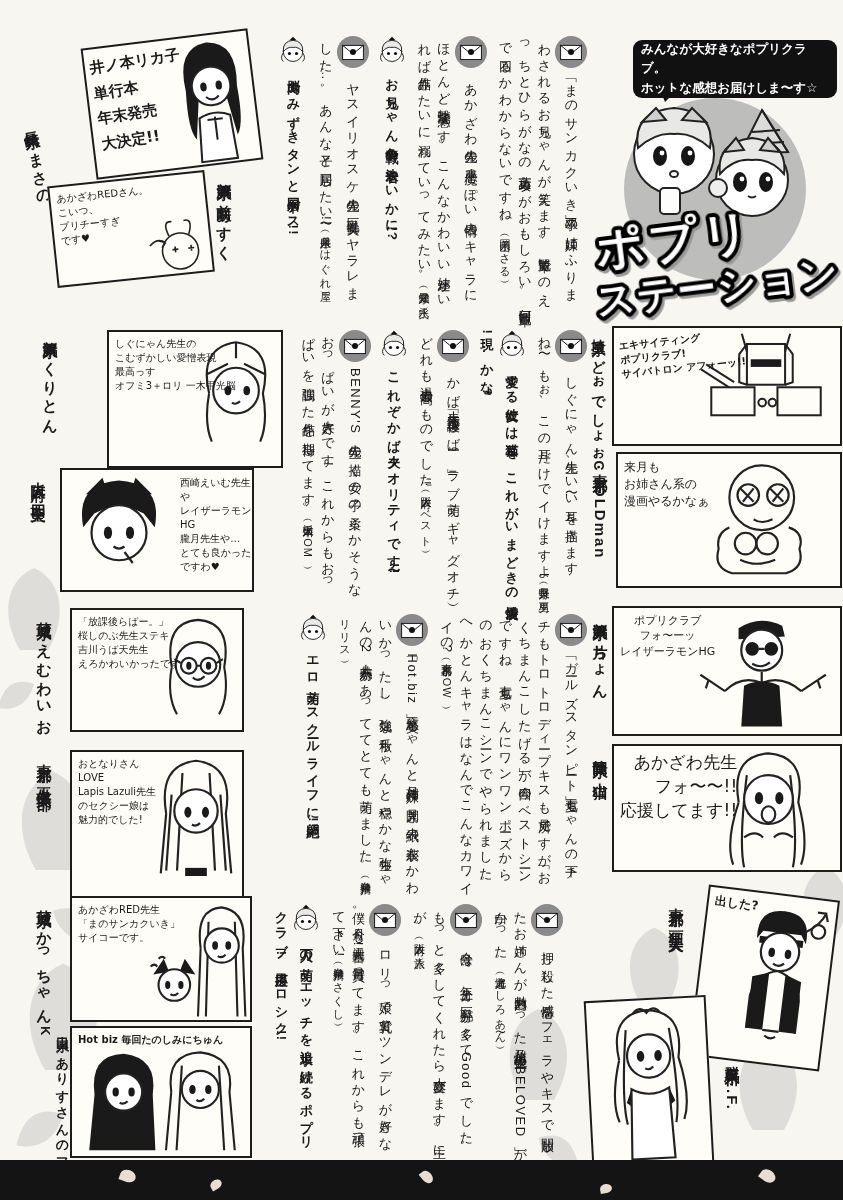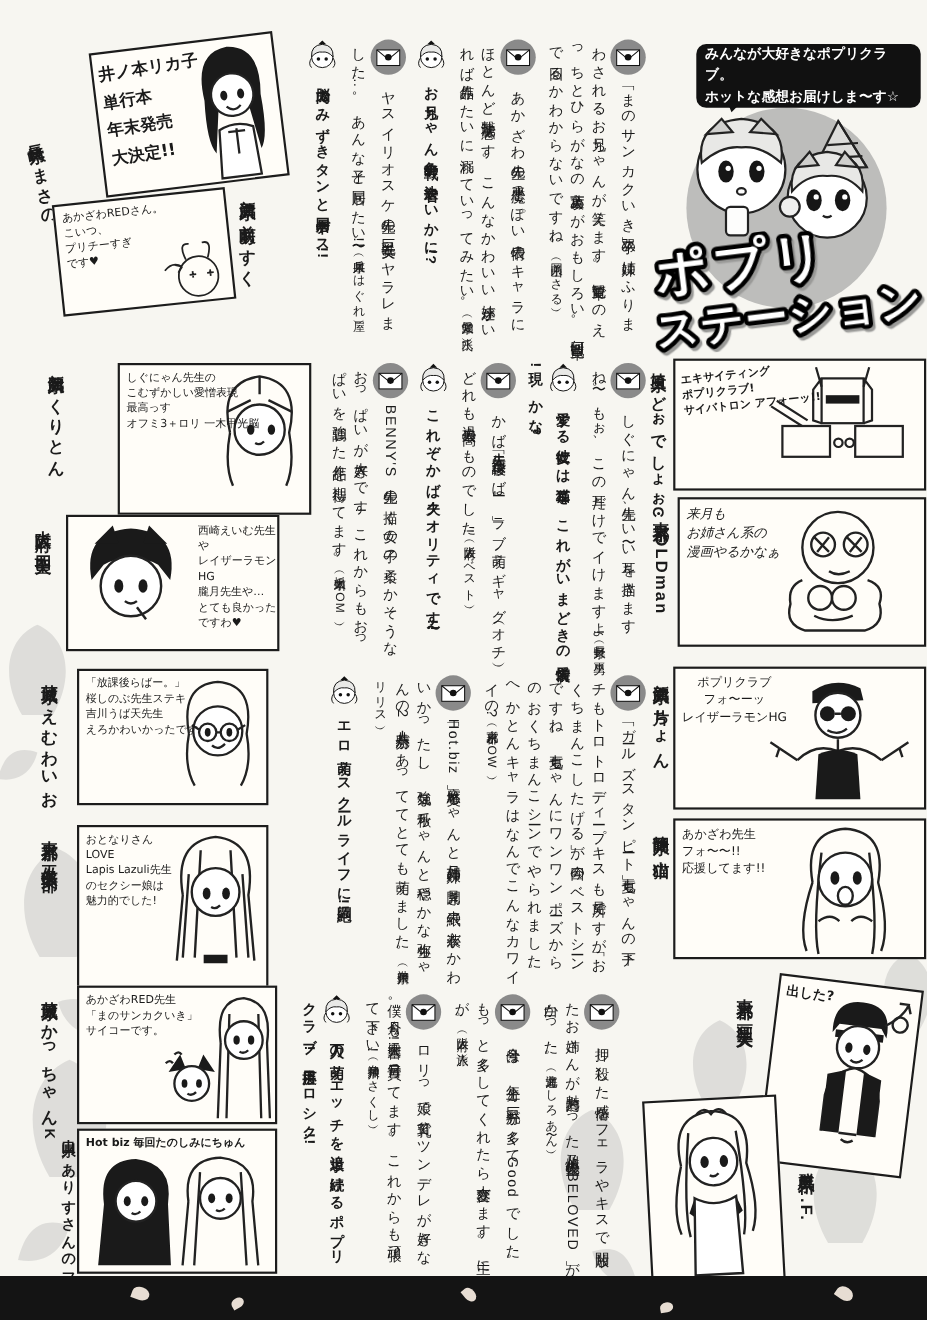--- a/index.html
+++ b/index.html
@@ -346,21 +346,21 @@
         <path d="M36 2 L40 16 M74 2 L70 16 M40 10 L34 18 L34 40 L40 42 M70 10 L76 18 L76 40 L70 42"></path>
         <rect x="12" y="44" width="34" height="22"></rect>
         <rect x="64" y="44" width="34" height="22"></rect>
         <path d="M4 30 L26 44 M8 26 L30 40" stroke-width="3"></path>
         <circle cx="52" cy="56" r="3"></circle>
         <circle cx="60" cy="56" r="3"></circle>
       </svg>
   </div>
   <div class="vlabel" style="left:590px;top:462px;height:122px;">東京都／OLDman</div>
   <div class="card" style="left:616px;top:452px;width:226px;height:136px;">
-    <div class="caption" style="font-size:12px;font-style:italic;">来月も
+    <div class="caption" style="font-size:12px;">来月も
 お姉さん系の
 漫画やるかなぁ</div>
     <svg class="doodle" style="right:10px;top:6px" width="150" height="124" viewBox="0 0 110 92">
         <circle cx="60" cy="28" r="24" stroke-width="3"></circle>
         <circle cx="50" cy="26" r="8"></circle>
         <circle cx="72" cy="26" r="8"></circle>
         <path d="M44 21 l10 10 M46 31 l8 -10 M66 21 l10 10 M68 31 l8 -10"></path>
         <path d="M54 44 q6 4 14 0" stroke-width="2.4"></path>
         <path d="M36 50 Q26 54 28 66 Q24 80 38 84 L78 84 Q92 80 88 66 Q92 54 80 50" stroke-width="3"></path>
         <circle cx="48" cy="62" r="8"></circle>
@@ -413,21 +413,21 @@
         <circle class="fb" cx="50" cy="27" r="5"></circle>
         <circle class="fb" cx="64" cy="27" r="5"></circle>
         <path d="M55 27 L59 27 M50 38 Q57 42 63 37"></path>
         <path d="M57 44 L57 52 M30 58 Q42 46 57 52 Q72 46 86 58 M30 58 L18 50 M86 58 L98 50" stroke-width="2.4"></path>
         <path class="fb" d="M44 54 Q57 48 70 54 L72 84 L42 84 Z"></path>
         <path d="M18 50 l-6 -4 m6 4 l-2 6 M98 50 l6 -4 m-6 4 l2 6"></path>
       </svg>
   </div>
   <div class="vlabel" style="left:590px;top:748px;height:110px;">静岡県／山猫</div>
   <div class="card" style="left:612px;top:744px;width:230px;height:128px;">
-    <div class="caption" style="font-size:11px;">あかざわ先生
+    <div class="caption" style="font-size:17px;text-align:right;">あかざわ先生
 フォ〜〜!!
 応援してます!!</div>
     <svg class="doodle" style="right:6px;top:2px" width="150" height="122" viewBox="0 0 110 90">
         <path d="M40 40 Q34 6 62 4 Q90 6 84 40 Q92 70 86 86 M40 40 Q30 70 36 86 M46 20 Q40 70 44 88 M78 20 Q84 70 80 88"></path>
         <circle class="fw" cx="62" cy="38" r="18" stroke="#222"></circle>
         <ellipse class="fb" cx="55" cy="37" rx="3" ry="4.5"></ellipse>
         <ellipse class="fb" cx="70" cy="37" rx="3" ry="4.5"></ellipse>
         <ellipse cx="62" cy="49" rx="5" ry="6"></ellipse>
         <path d="M44 66 Q52 60 58 66 M80 66 Q72 60 66 66" stroke-width="2.2"></path>
       </svg>

